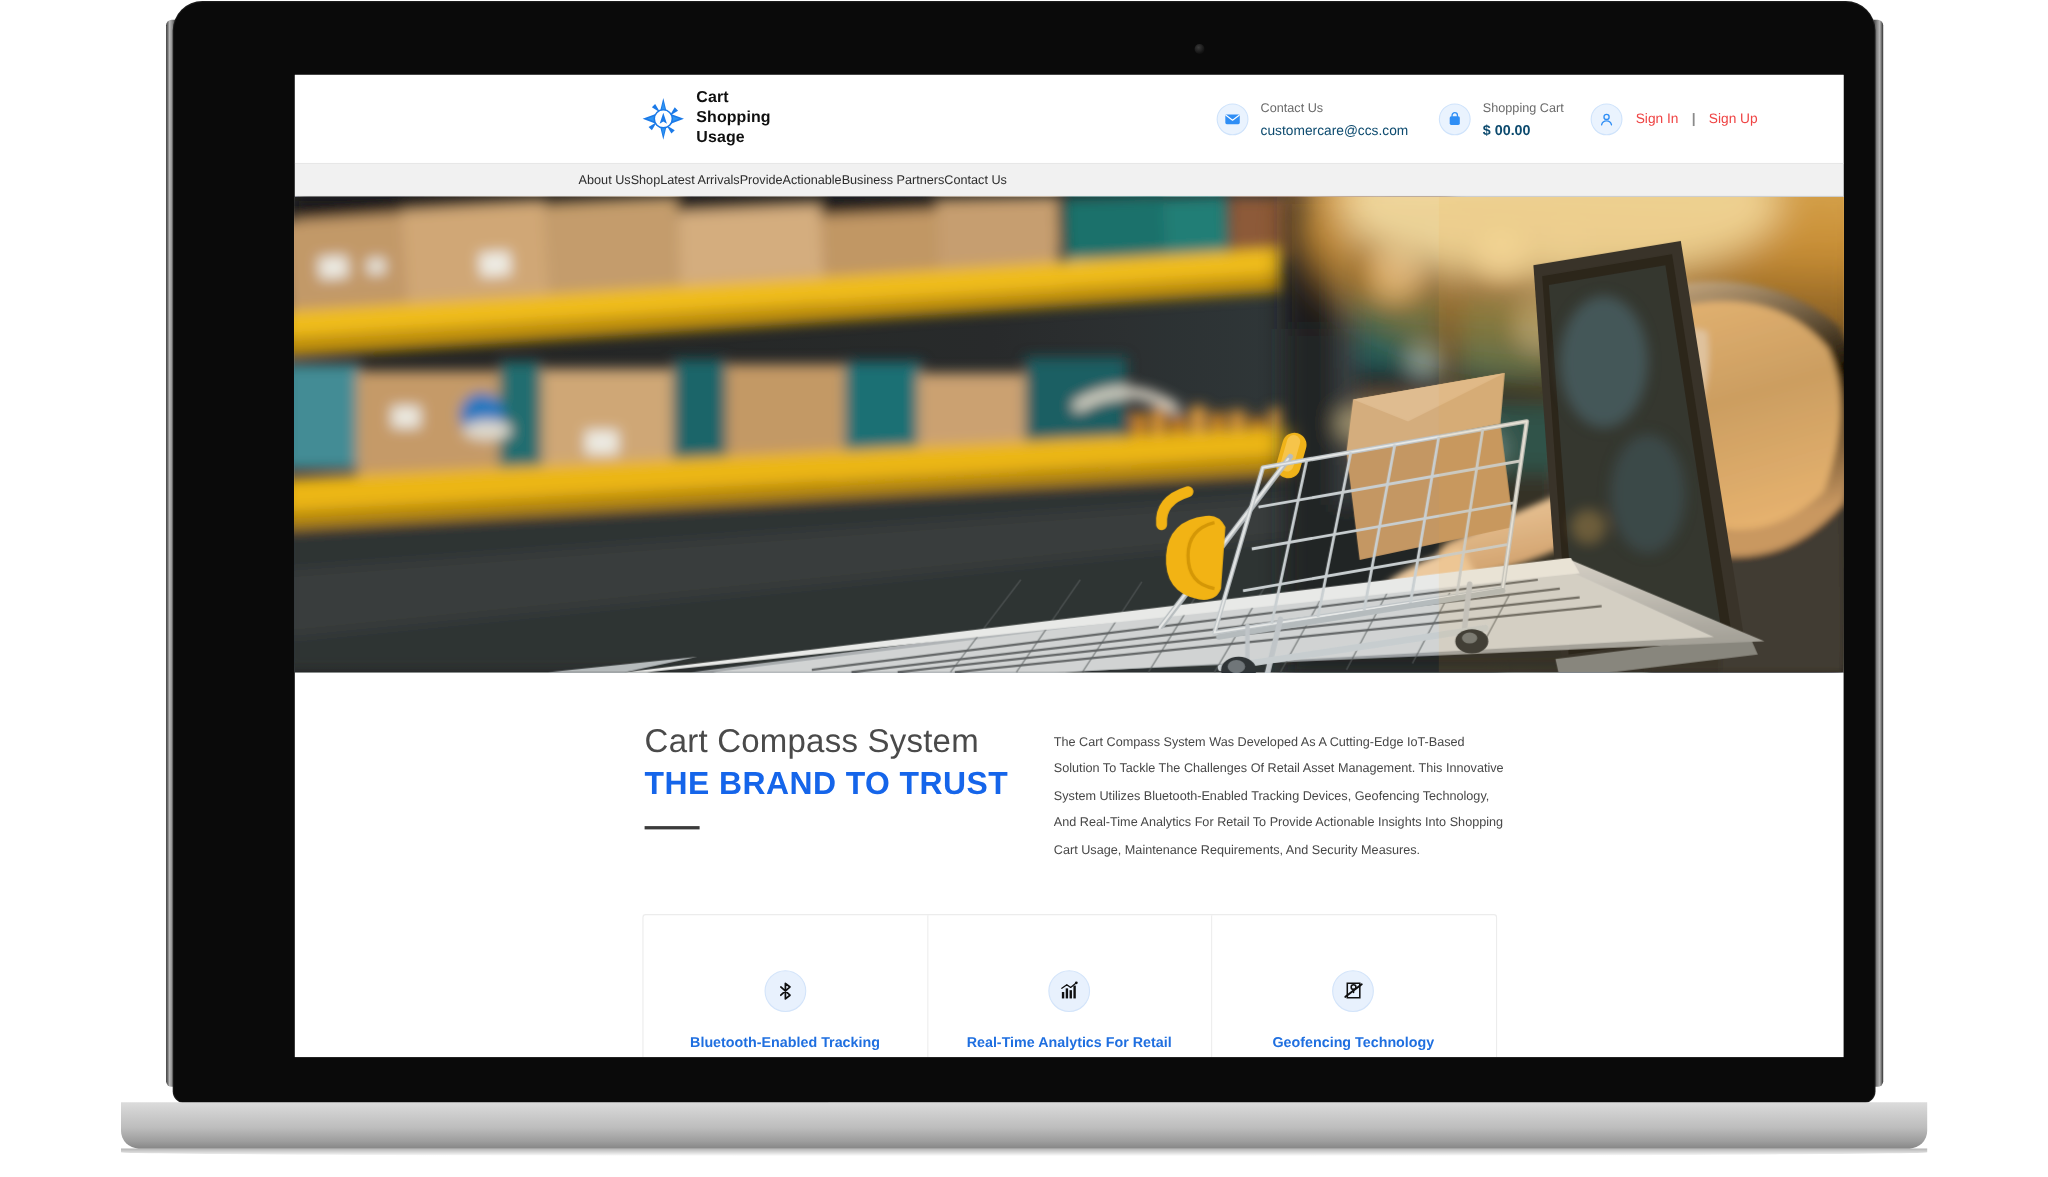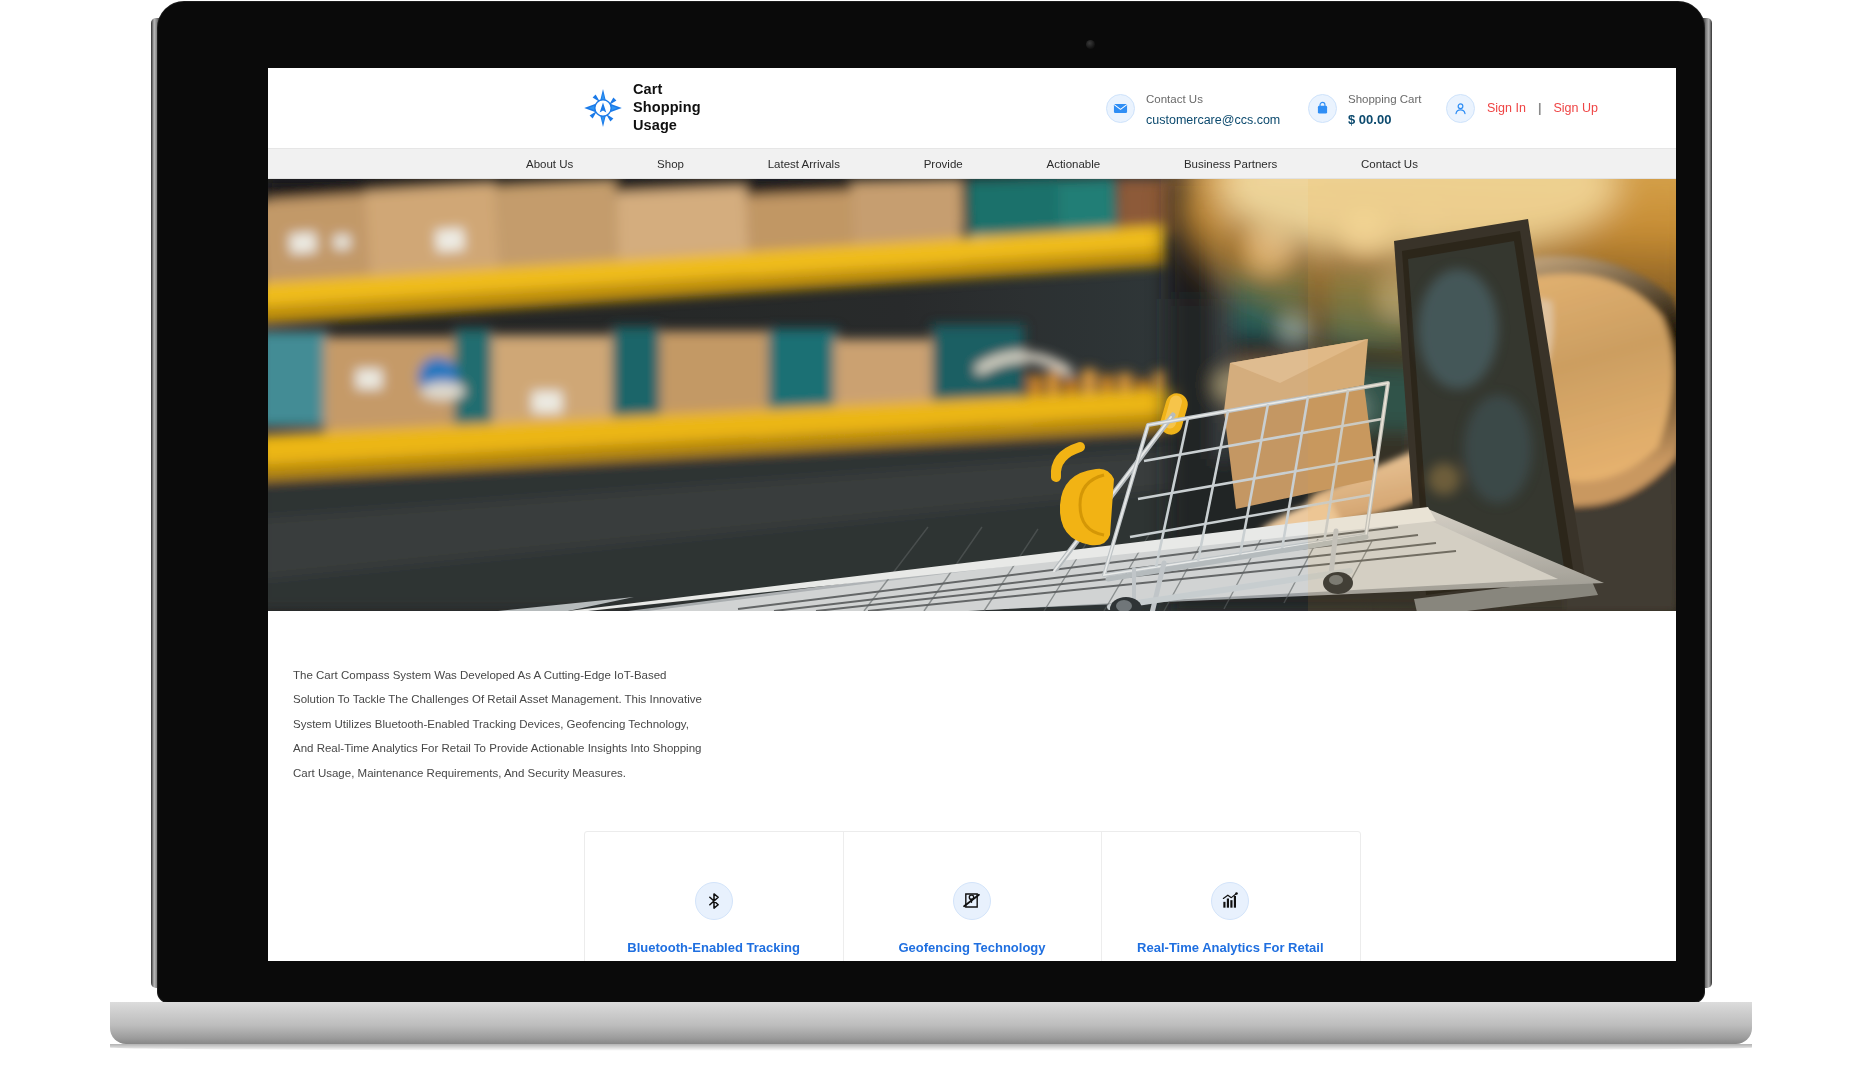--- a/index.html
+++ b/index.html
@@ -86,21 +86,21 @@
   .hdr-bot.bold { font-weight:700; font-size:13px; }
   .auth-link { font-size:12.5px; color:#ef4444; }
   .auth-sep  { font-size:12.5px; color:#8a8a8a; font-weight:700; }
 
   
   .navbar {
     height:31px; background:#f1f1f1;
     display:flex; align-items:center;
     border-top:1px solid #e6e6e6; border-bottom:1px solid #e2e2e2;
   }
-  .nav-inner { display:flex; width:100%; padding:0 258px 0 258px; justify-content:space-between; }
+  .nav-inner { display:flex; width:100%; padding:0 258px 0 258px; }
   .nav-link { font-size:11.5px; color:#2c2c2c; white-space:nowrap; }
 
   
   .hero { position:relative; height:432px; overflow:hidden; background:#1b1d20; }
   .hero svg { display:block; width:100%; height:100%; }
 
   
   .intro { display:flex; padding:46px 0 0 0; }
   .intro-left { width:347px; margin-left:318px; }
   .intro-h1 { font-size:30px; font-weight:400; color:#4a4a4a; letter-spacing:.2px; line-height:1.2; }
@@ -485,57 +485,62 @@
           <ellipse cx="856" cy="427" rx="8" ry="6" fill="#6f787f"></ellipse>
           <ellipse cx="1068" cy="401" rx="7" ry="5" fill="#6f787f"></ellipse>
         </g>
 
         <rect width="1408" height="432" fill="#8a5a10" opacity=".05"></rect>
         <rect x="1040" y="0" width="368" height="432" fill="#f0a93c" opacity=".10"></rect>
       </svg>
     </section>
 
     <section class="intro">
+      <div class="intro-left">
+        <h1 class="intro-h1">Cart Compass System</h1>
+        <h2 class="intro-h2">THE BRAND TO TRUST</h2>
+        <div class="rule"></div>
+      </div>
       <div class="intro-right">
         <p class="intro-p">The Cart Compass System Was Developed As A Cutting-Edge IoT-Based Solution To Tackle The Challenges Of Retail Asset Management. This Innovative System Utilizes Bluetooth-Enabled Tracking Devices, Geofencing Technology, And Real-Time Analytics For Retail To Provide Actionable Insights Into Shopping Cart Usage, Maintenance Requirements, And Security Measures.</p>
       </div>
     </section>
 
     <section class="feature-card">
 
       <div class="feature">
         <span class="feat-icon">
           <svg width="20" height="20" viewBox="0 0 24 24" aria-hidden="true">
             <path d="M7 7.5 L17 16.5 L12 20.5 V3.5 L17 7.5 L7 16.5" fill="none" stroke="#101010" stroke-width="1.9" stroke-linecap="round" stroke-linejoin="round"></path>
           </svg>
         </span>
         <span class="feat-label">Bluetooth-Enabled Tracking</span>
-      </div>
-
-      <div class="feature">
-        <span class="feat-icon">
-          <svg width="21" height="21" viewBox="0 0 24 24" aria-hidden="true">
-            <path d="M5.5 4.5 H18.5 V19.5 H5.5 Z" fill="none" stroke="#101010" stroke-width="1.6"></path>
-            <circle cx="12" cy="8.4" r="2.5" fill="none" stroke="#101010" stroke-width="1.6"></circle>
-            <path d="M12 10.6 V14" stroke="#101010" stroke-width="1.6" stroke-linecap="round"></path>
-            <path d="M3.5 18.5 L20.5 5.5" stroke="#101010" stroke-width="2.1" stroke-linecap="round"></path>
-          </svg>
-        </span>
-        <span class="feat-label">Geofencing Technology</span>
       </div>
 
       <div class="feature">
         <span class="feat-icon">
           <svg width="20" height="20" viewBox="0 0 24 24" aria-hidden="true">
             <rect x="4" y="13" width="2.6" height="7" fill="#101010"></rect>
             <rect x="8.2" y="9" width="2.6" height="11" fill="#101010"></rect>
             <rect x="12.4" y="11" width="2.6" height="9" fill="#101010"></rect>
             <rect x="16.6" y="6" width="2.6" height="14" fill="#101010"></rect>
             <path d="M4 9 L9.4 5 L13.6 8 L19.8 3" fill="none" stroke="#101010" stroke-width="1.4" stroke-linecap="round" stroke-linejoin="round"></path>
             <circle cx="19.8" cy="3" r="1.5" fill="#101010"></circle>
           </svg>
         </span>
         <span class="feat-label">Real-Time Analytics For Retail</span>
       </div>
+
+      <div class="feature">
+        <span class="feat-icon">
+          <svg width="21" height="21" viewBox="0 0 24 24" aria-hidden="true">
+            <path d="M5.5 4.5 H18.5 V19.5 H5.5 Z" fill="none" stroke="#101010" stroke-width="1.6"></path>
+            <circle cx="12" cy="8.4" r="2.5" fill="none" stroke="#101010" stroke-width="1.6"></circle>
+            <path d="M12 10.6 V14" stroke="#101010" stroke-width="1.6" stroke-linecap="round"></path>
+            <path d="M3.5 18.5 L20.5 5.5" stroke="#101010" stroke-width="2.1" stroke-linecap="round"></path>
+          </svg>
+        </span>
+        <span class="feat-label">Geofencing Technology</span>
+      </div>
     </section>
 
   </div>
 </div>
 
 </body></html>

